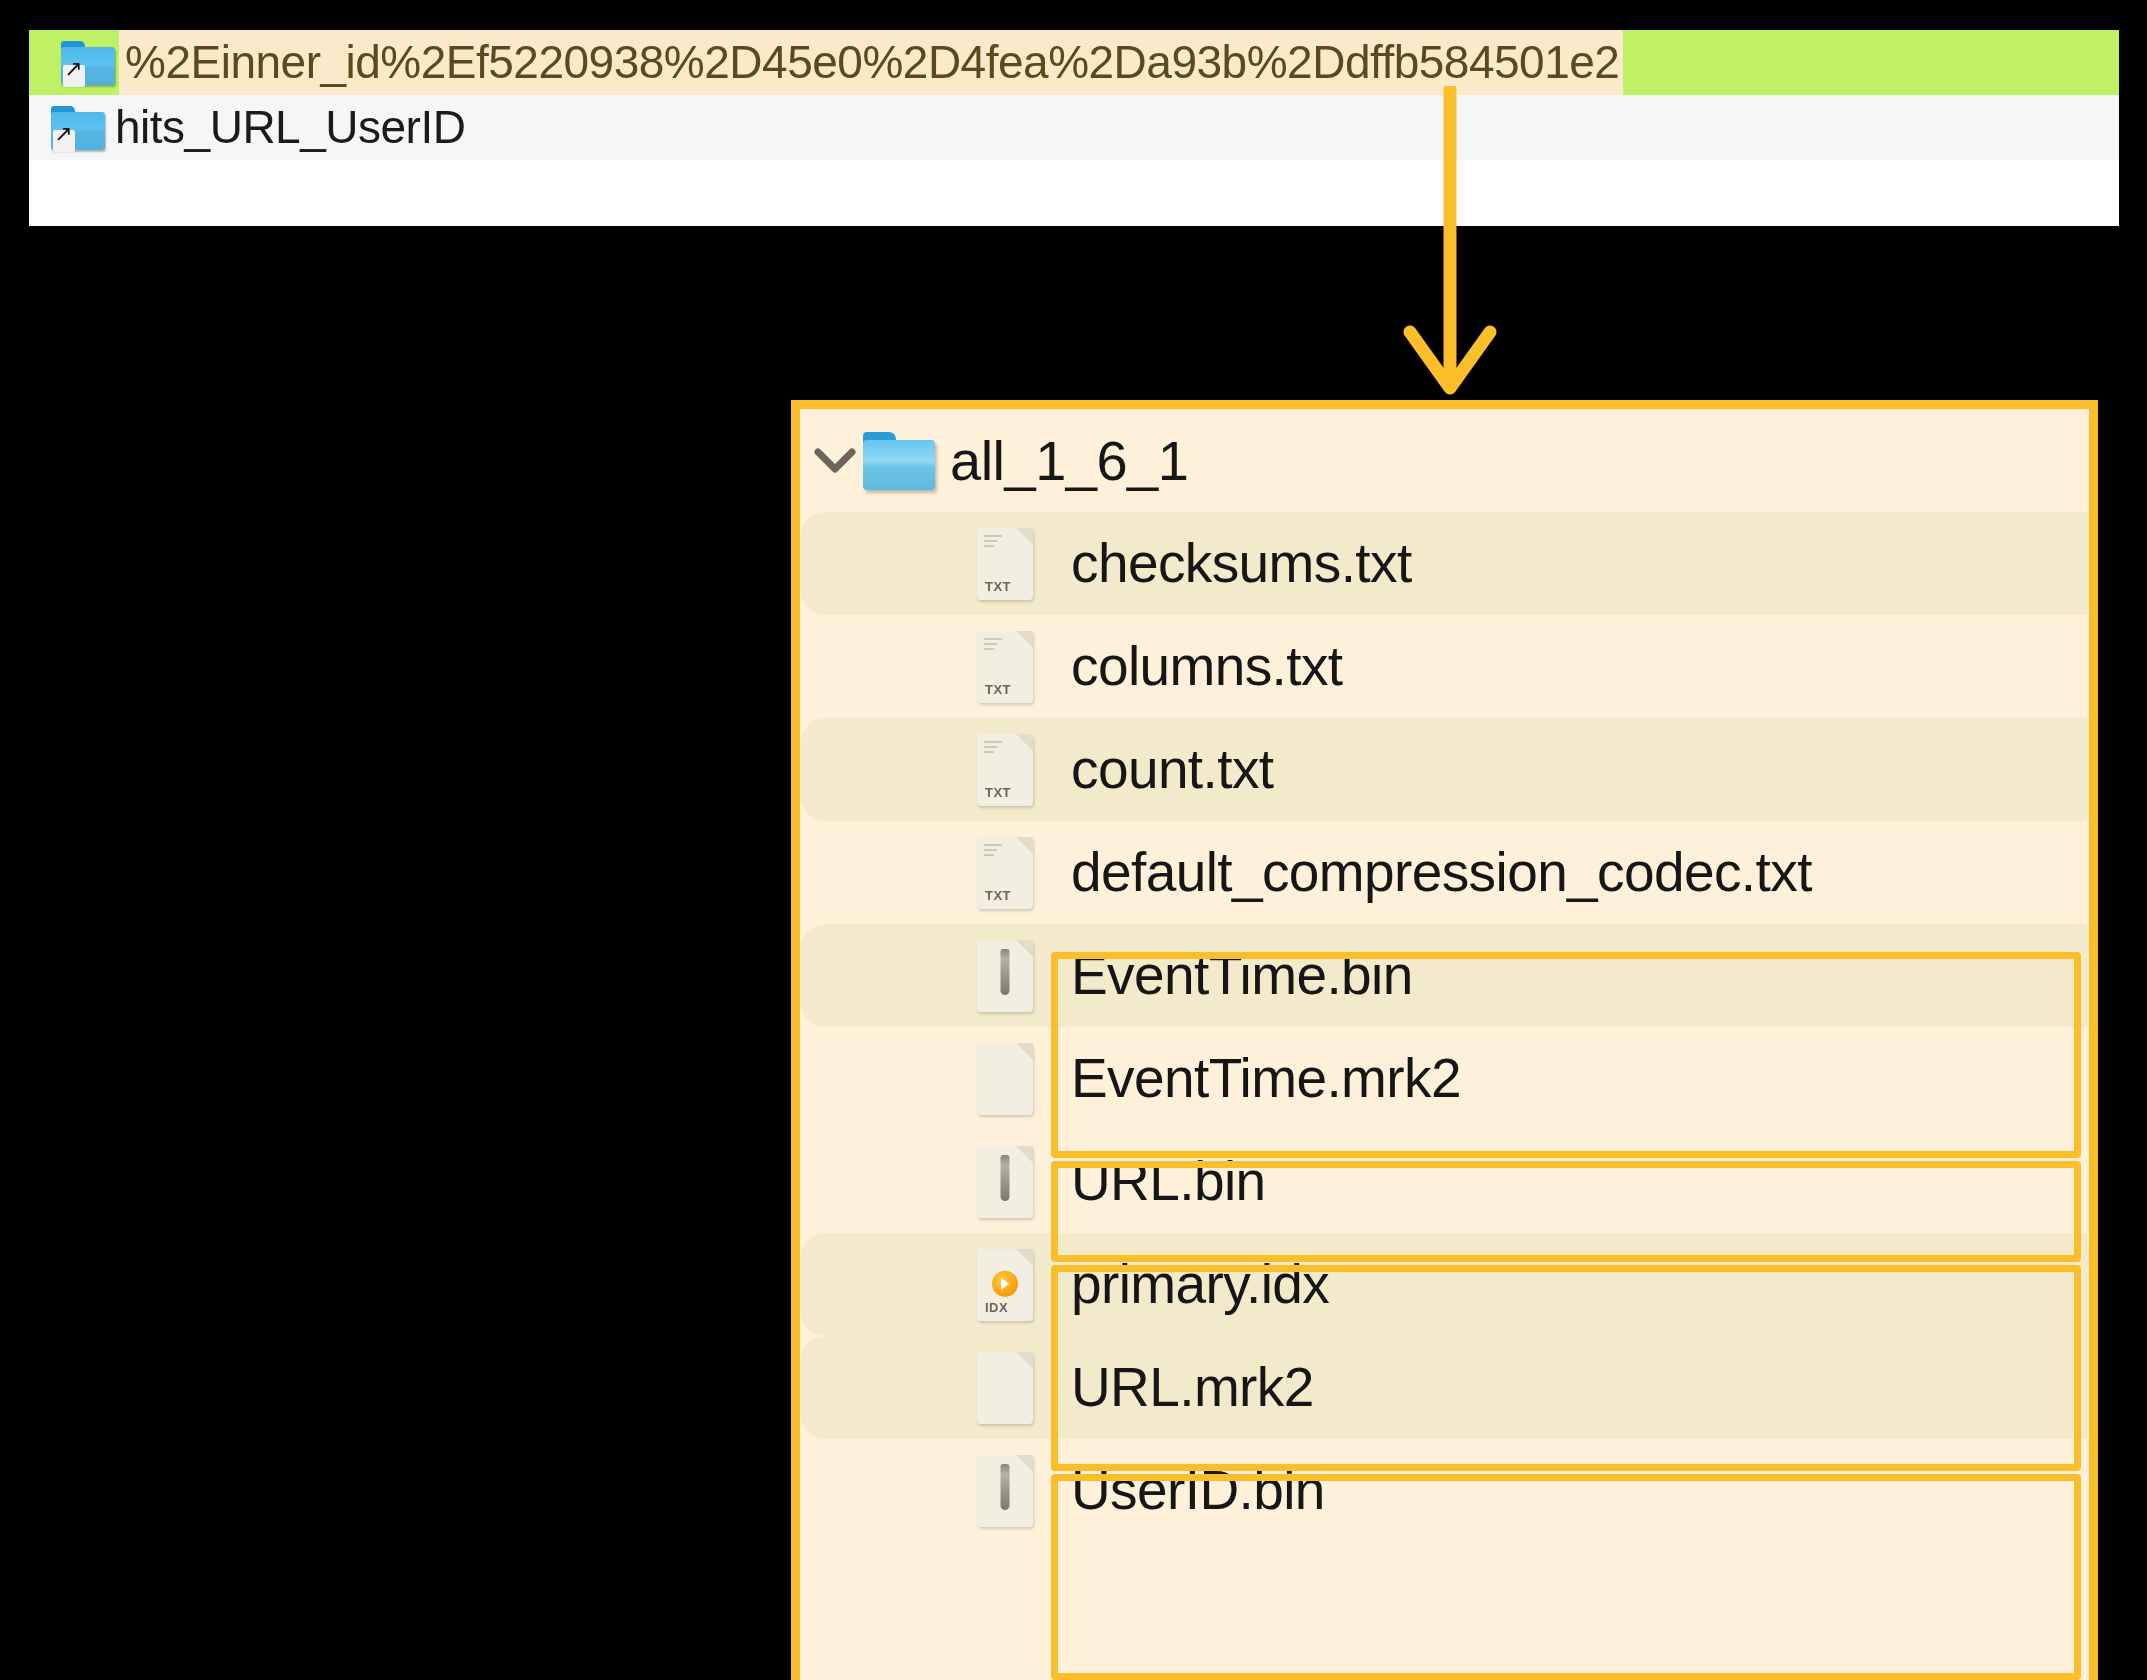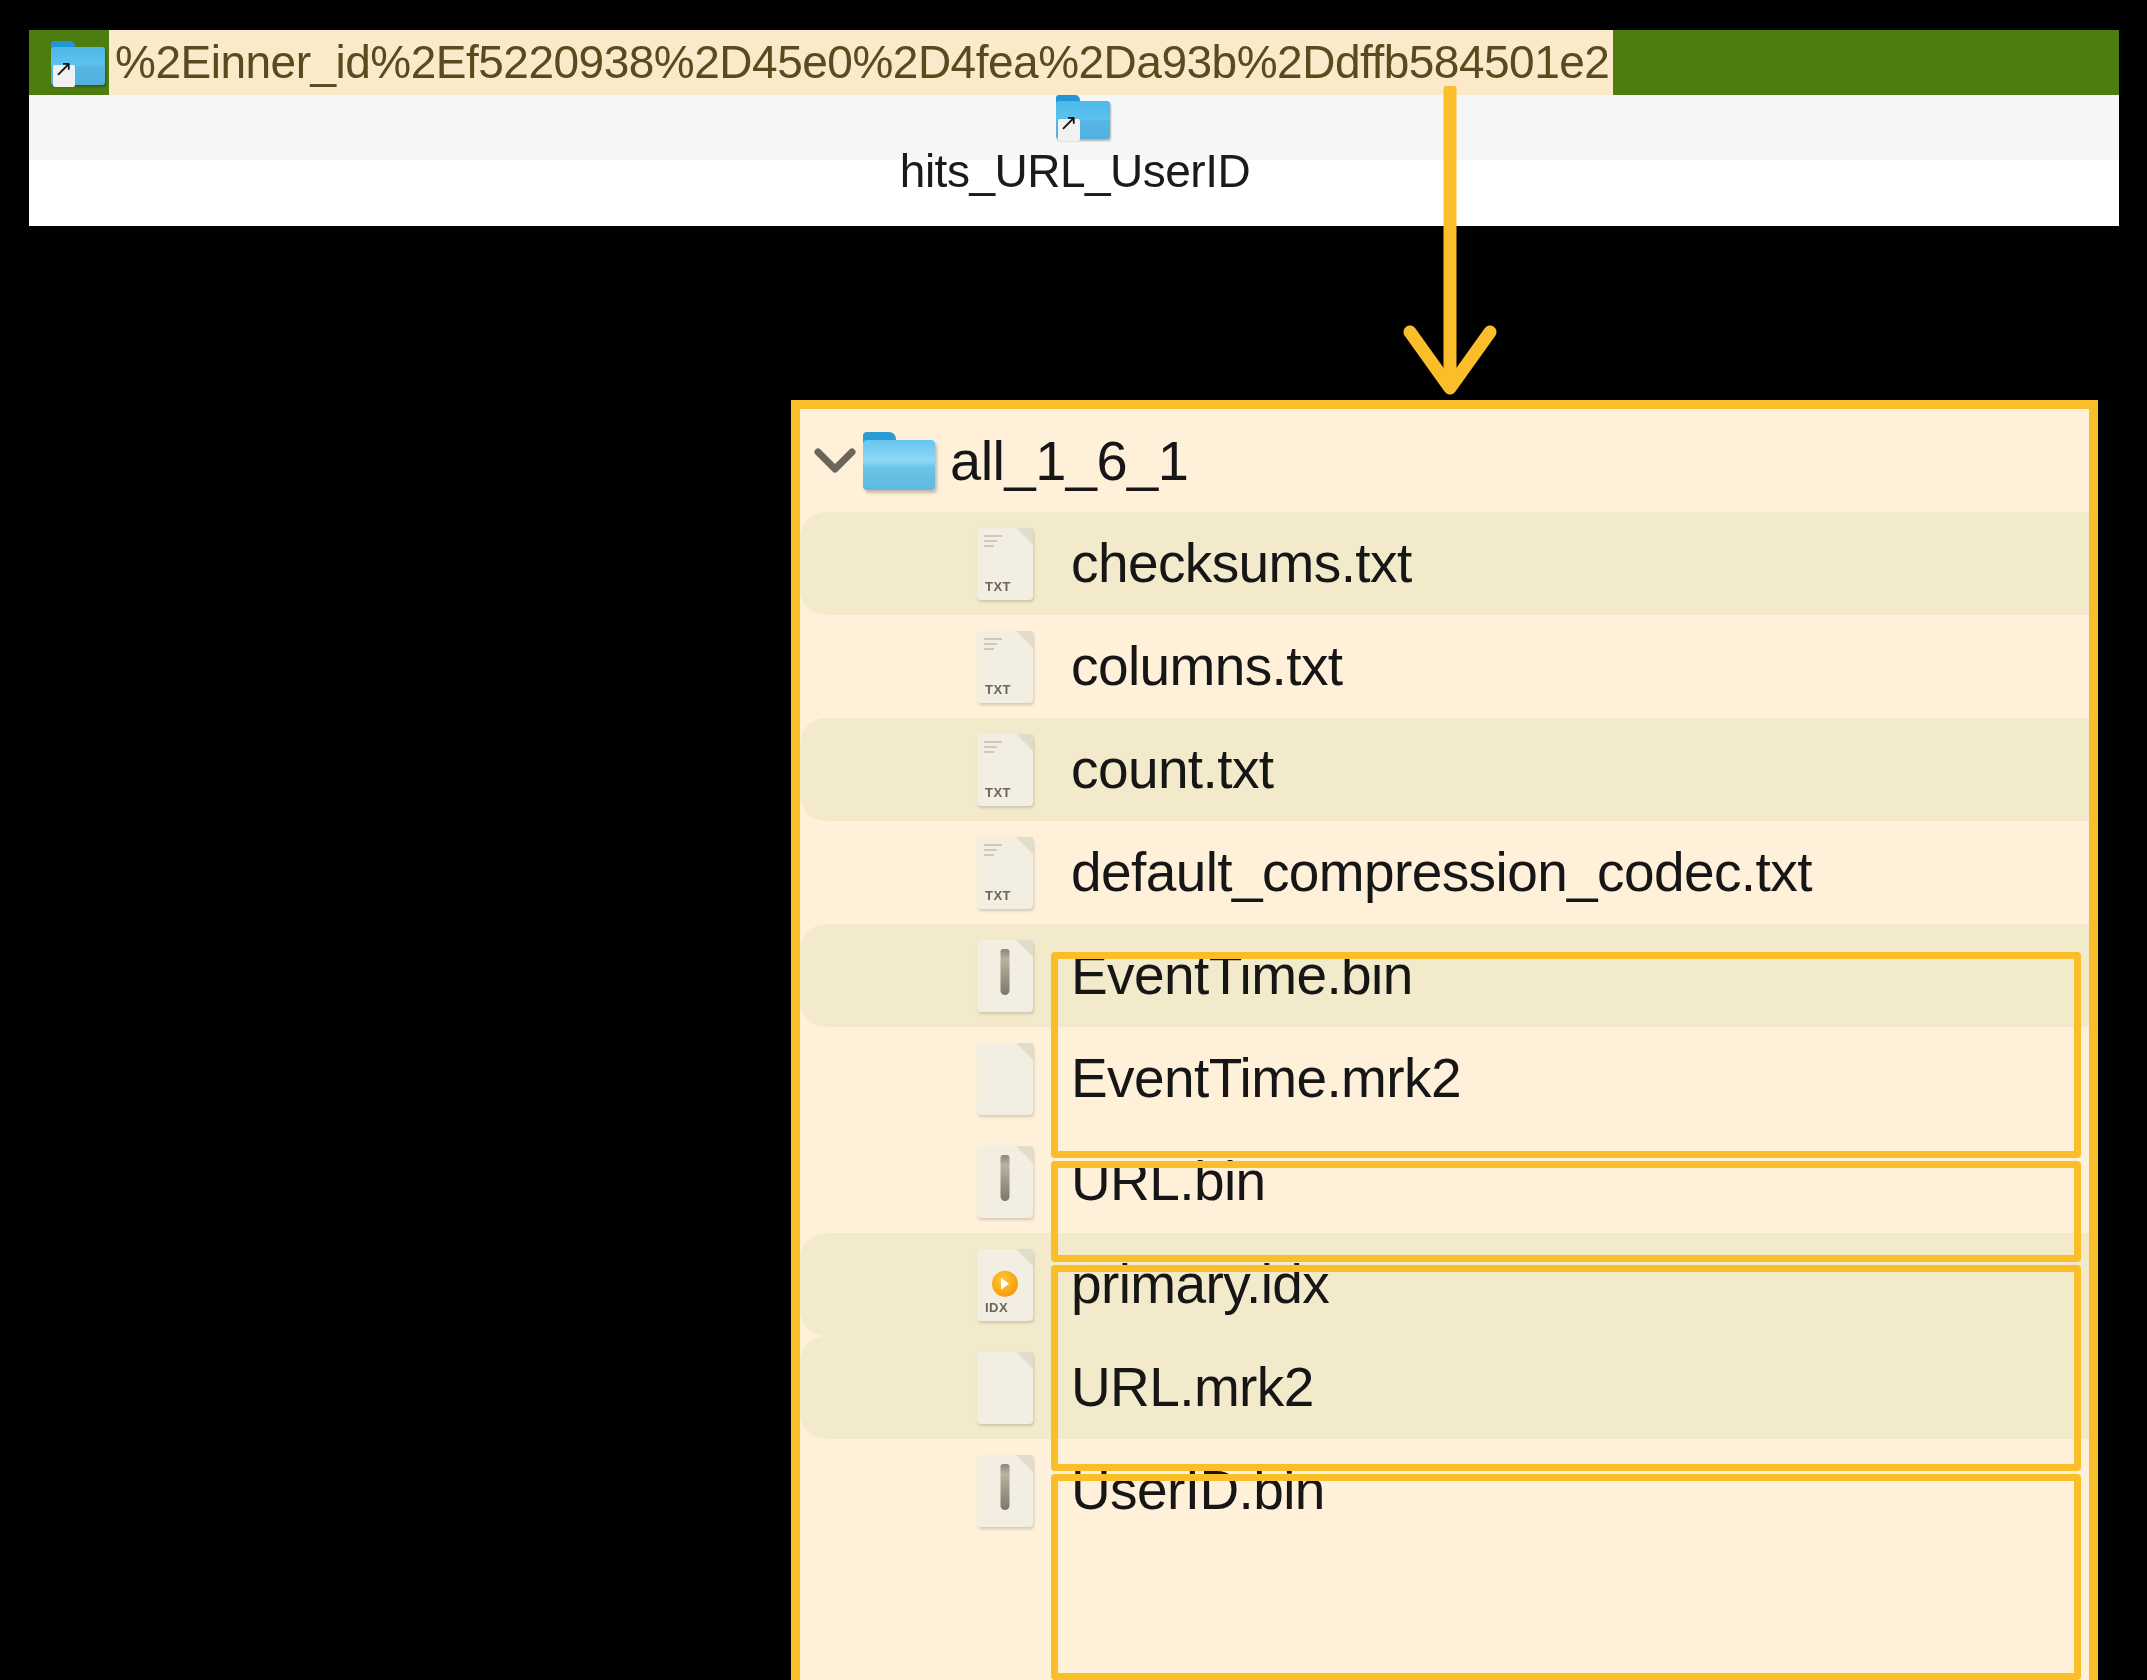--- a/index.html
+++ b/index.html
@@ -26,22 +26,22 @@
     background: #FFFFFF;
     overflow: hidden;
   }
   .sym-row {
     position: relative;
     height: 65px;
     display: flex;
     align-items: center;
     box-sizing: border-box;
   }
-  .sym-row.alt { background: #F5F6F6; flex-direction: column; }
-  .sym-row.plain { background: #4d7c0f; }
+  .sym-row.alt { background: #F5F6F6; }
+  .sym-row.plain { background: #bef264; padding-left: 10px; }
 
   .sym-icon {
     width: 62px;
     min-width: 62px;
     height: 65px;
     display: flex;
     align-items: center;
     justify-content: center;
     margin-left: 18px;
   }

